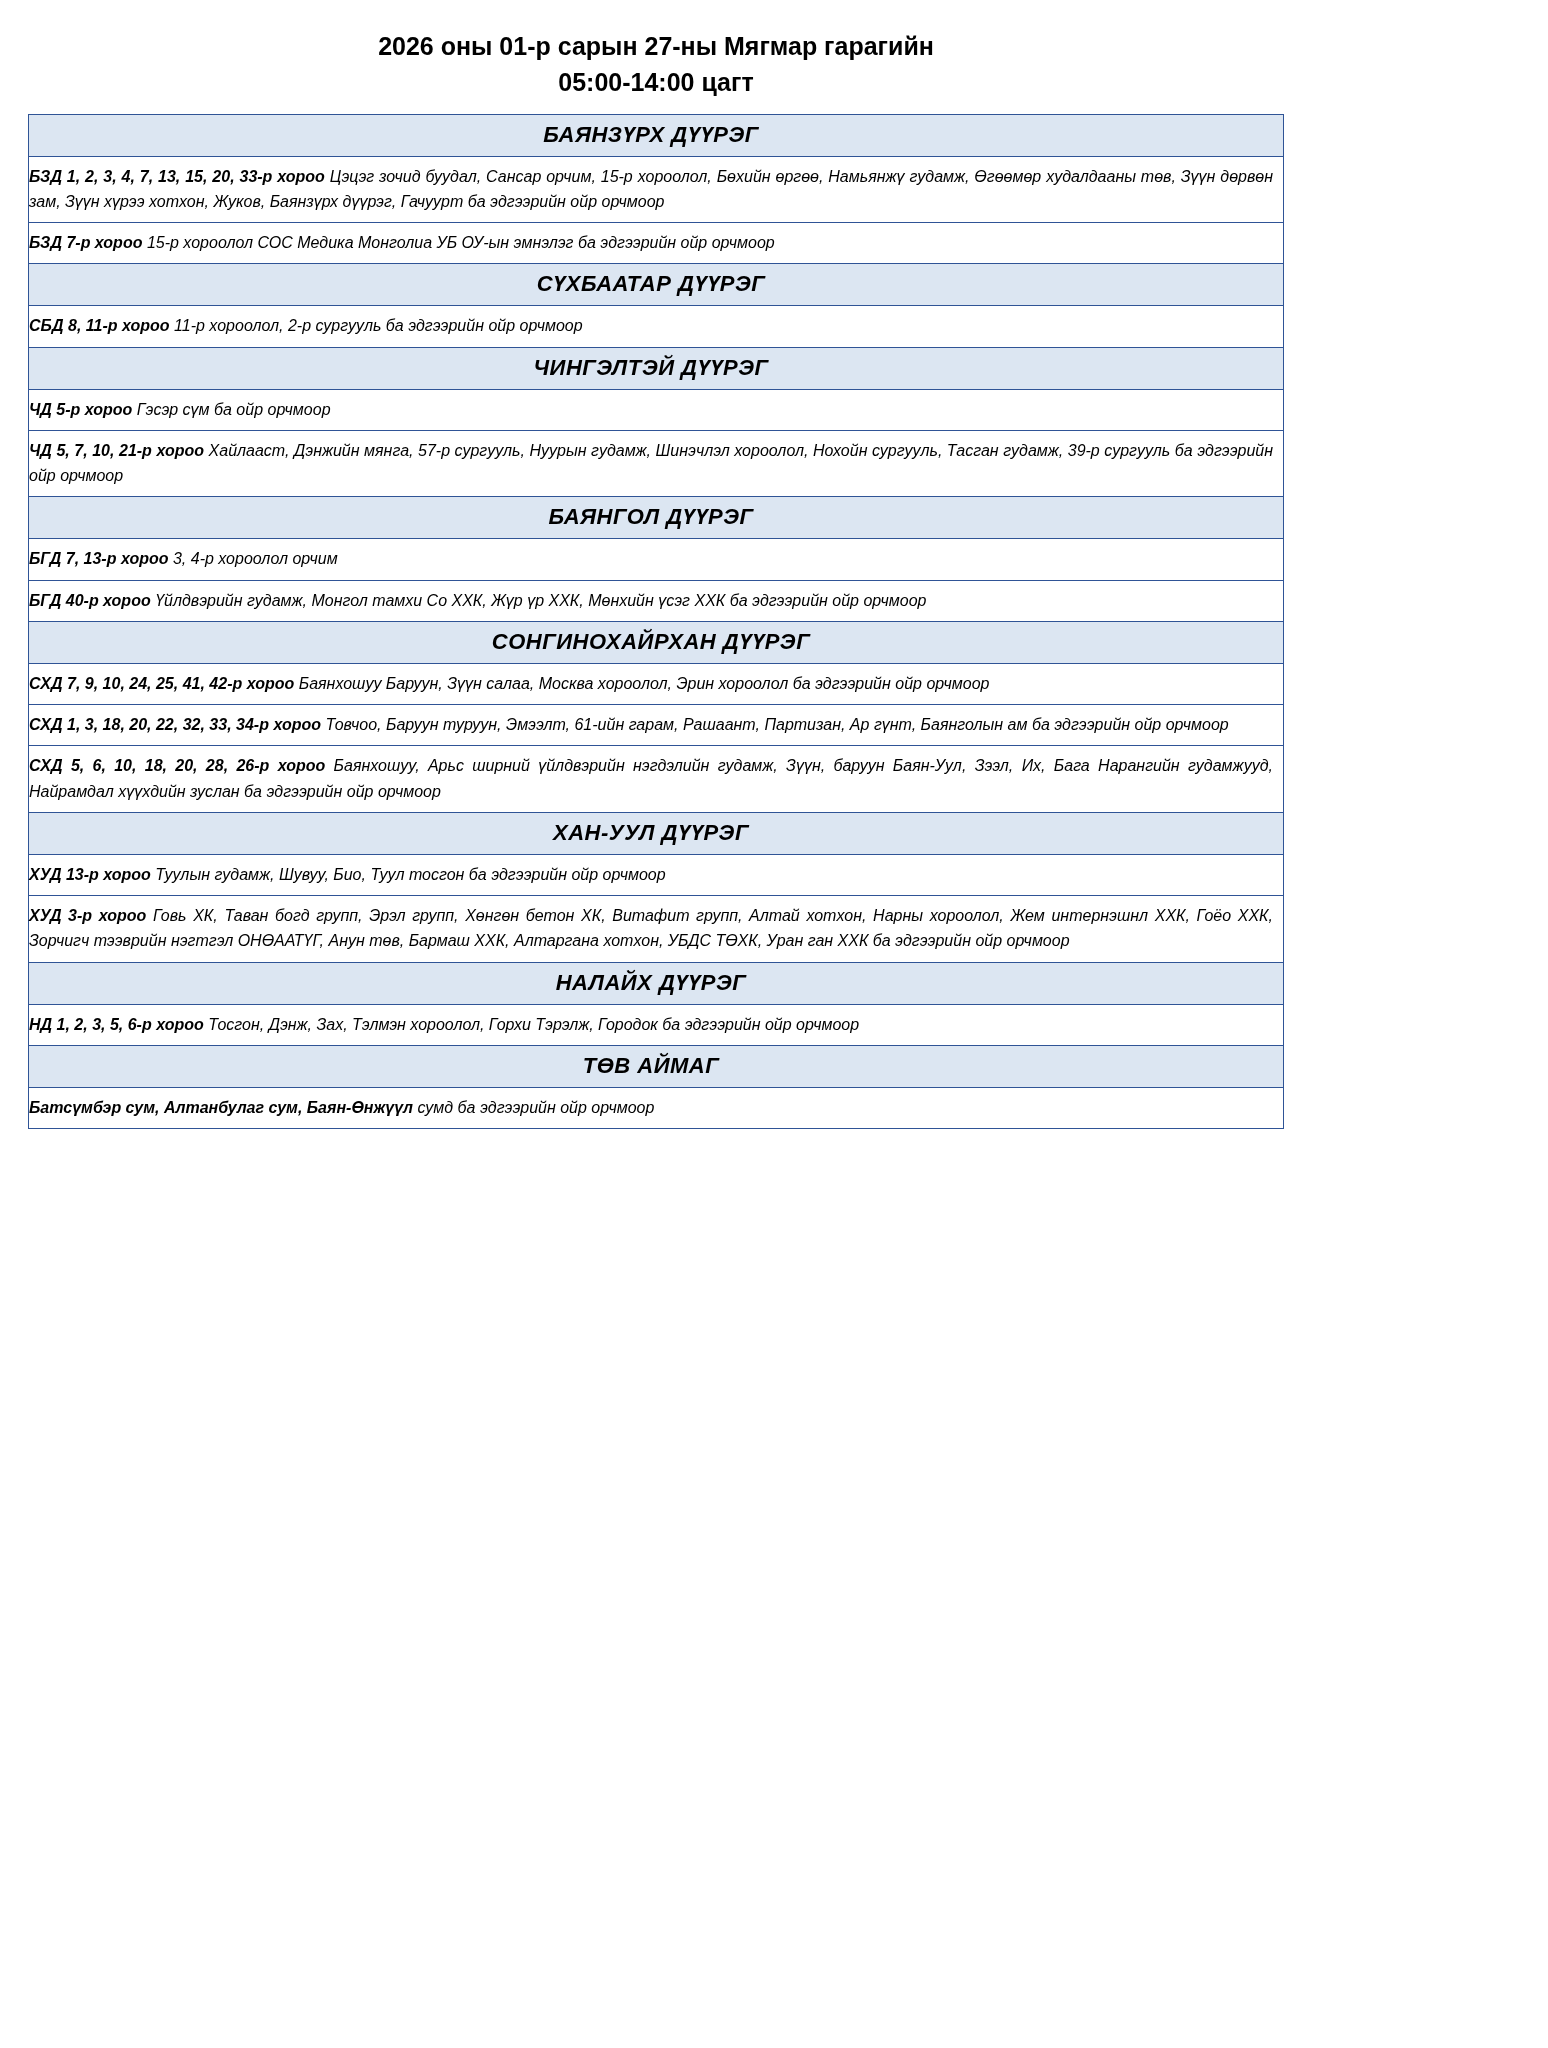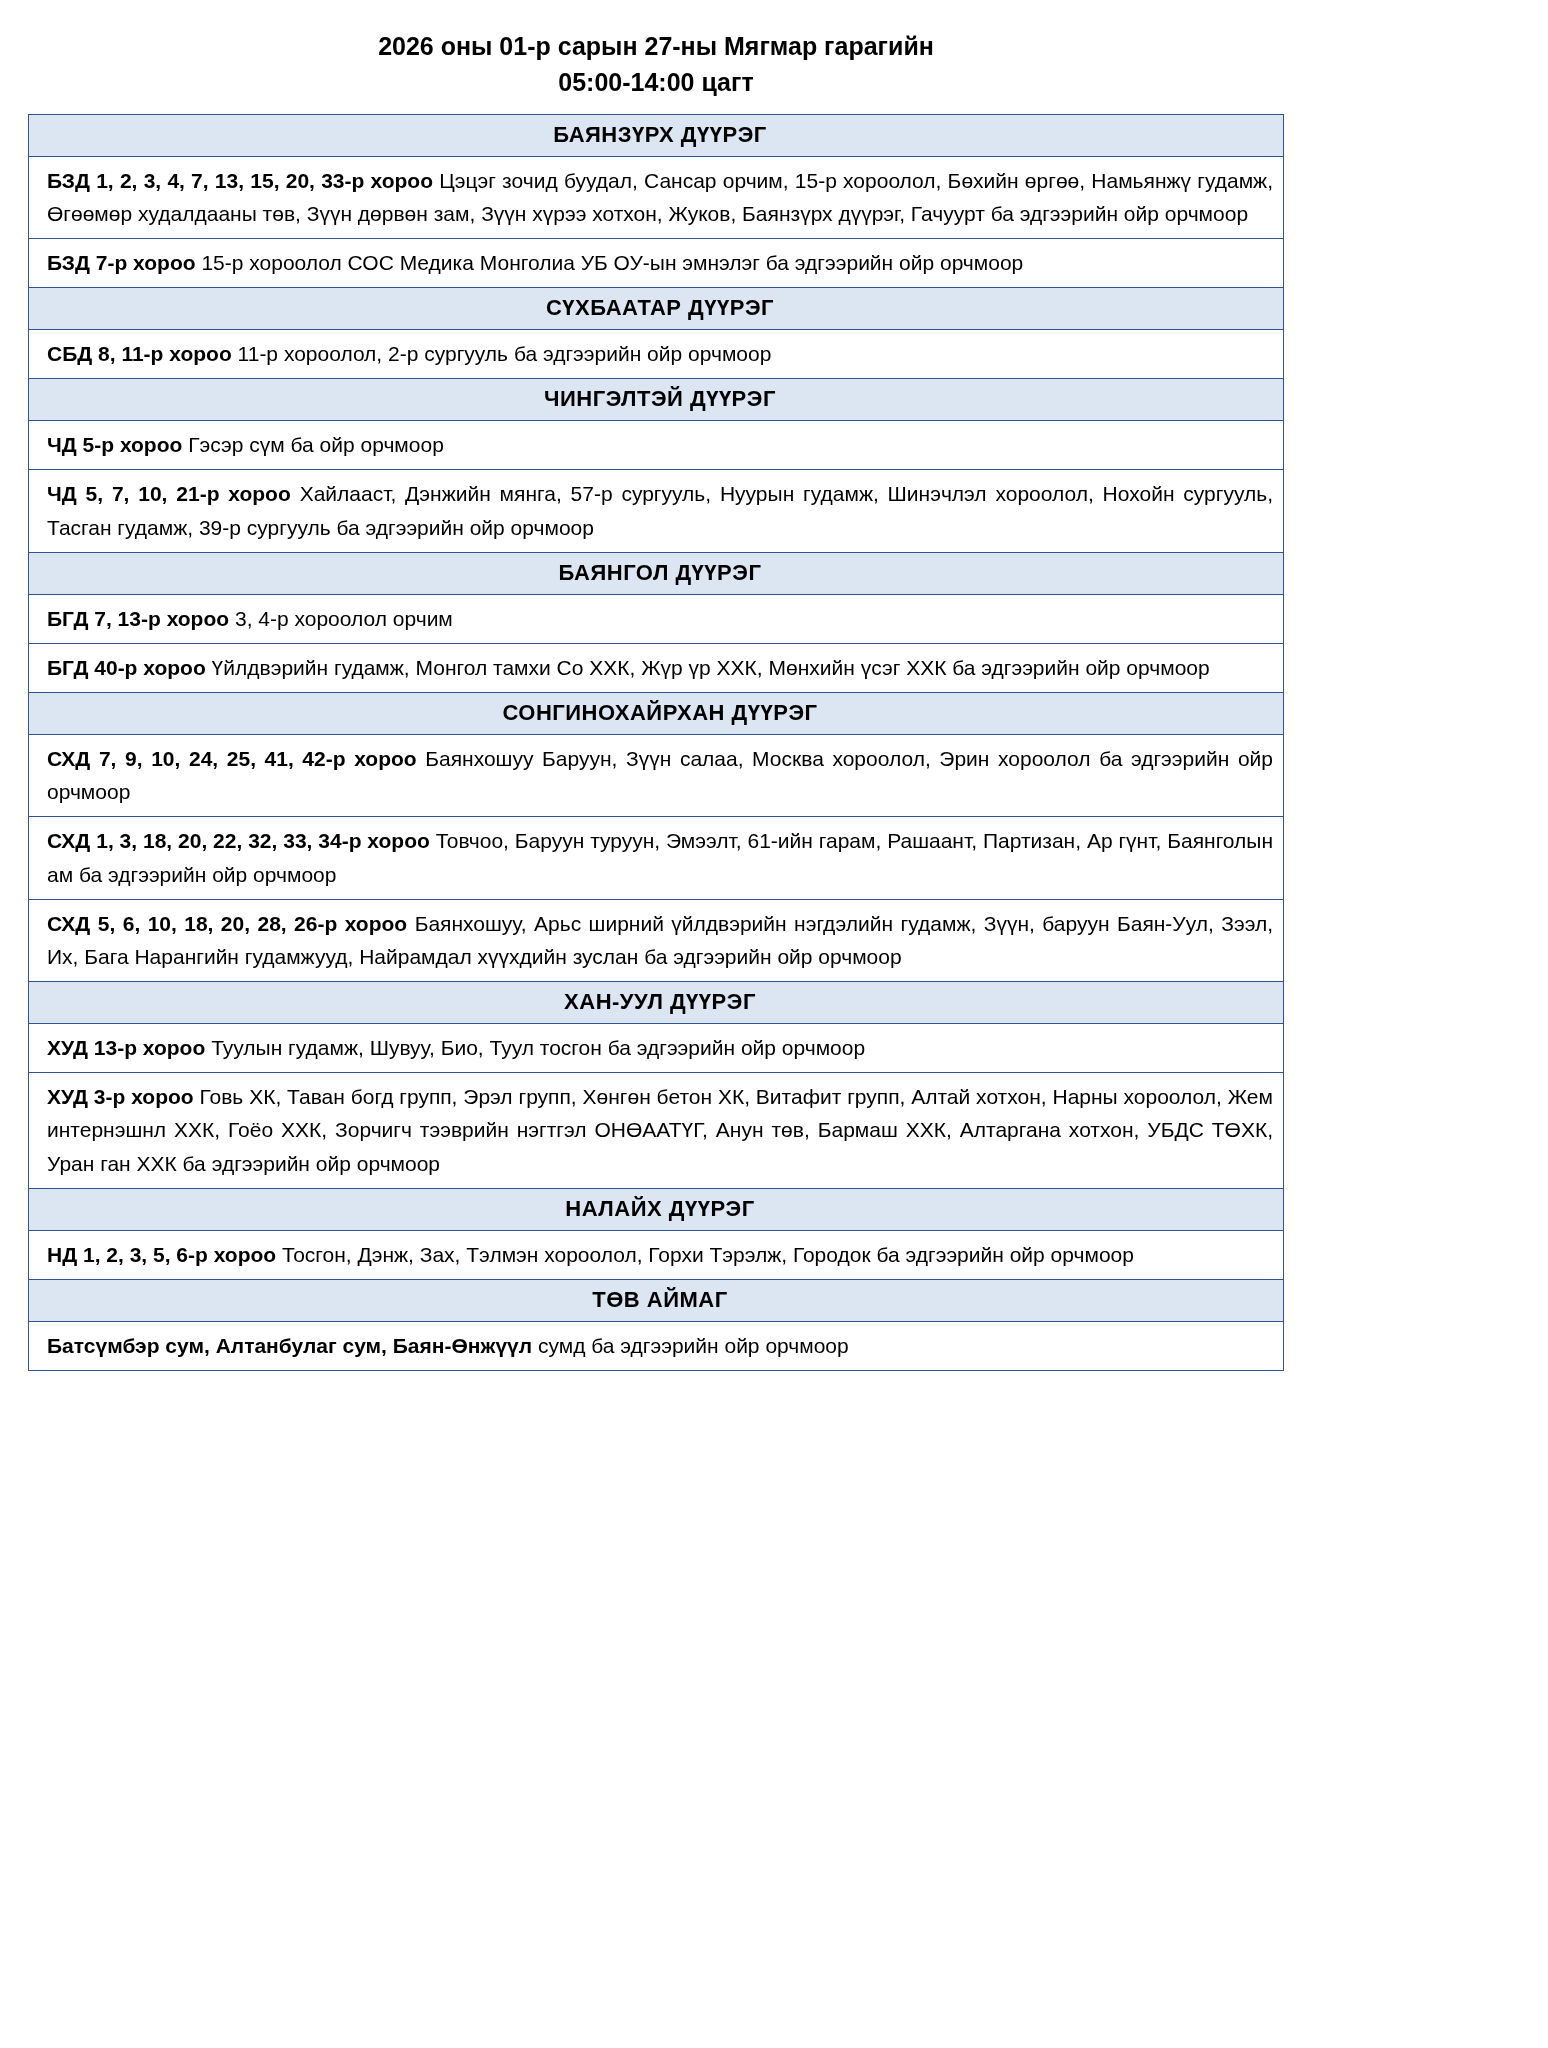--- a/index.html
+++ b/index.html
@@ -32,34 +32,35 @@
     line-height: 1.35;
     margin-bottom: 14px;
   }
   table.sched {
     width: 100%;
     border-collapse: collapse;
     table-layout: fixed;
   }
   table.sched td {
     border: 1px solid #2f5496;
-    padding: 7px 10px 8px 18px;
+    padding: 7px 10px 8px 0;
     vertical-align: top;
+    font-style: italic;
   }
   td.district-head {
     background: #dce6f2;
     text-align: center;
     font-weight: bold;
     font-size: 22px;
     letter-spacing: 0.5px;
     padding: 8px 10px 9px 10px;
   }
   td.entry {
     background: #ffffff;
-    font-size: 21px;
+    font-size: 16px;
     line-height: 1.58;
     text-align: justify;
     text-justify: inter-word;
     hyphens: none;
   }
   td.entry .lead {
     font-weight: bold;
   }
   td.entry .rest {
     font-weight: normal;

